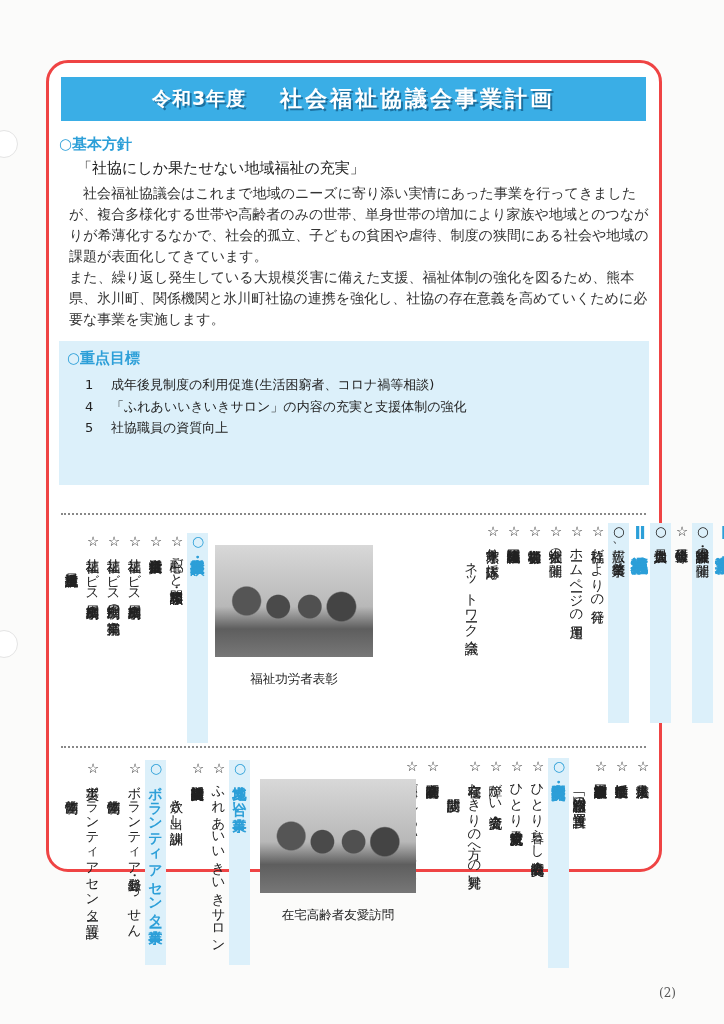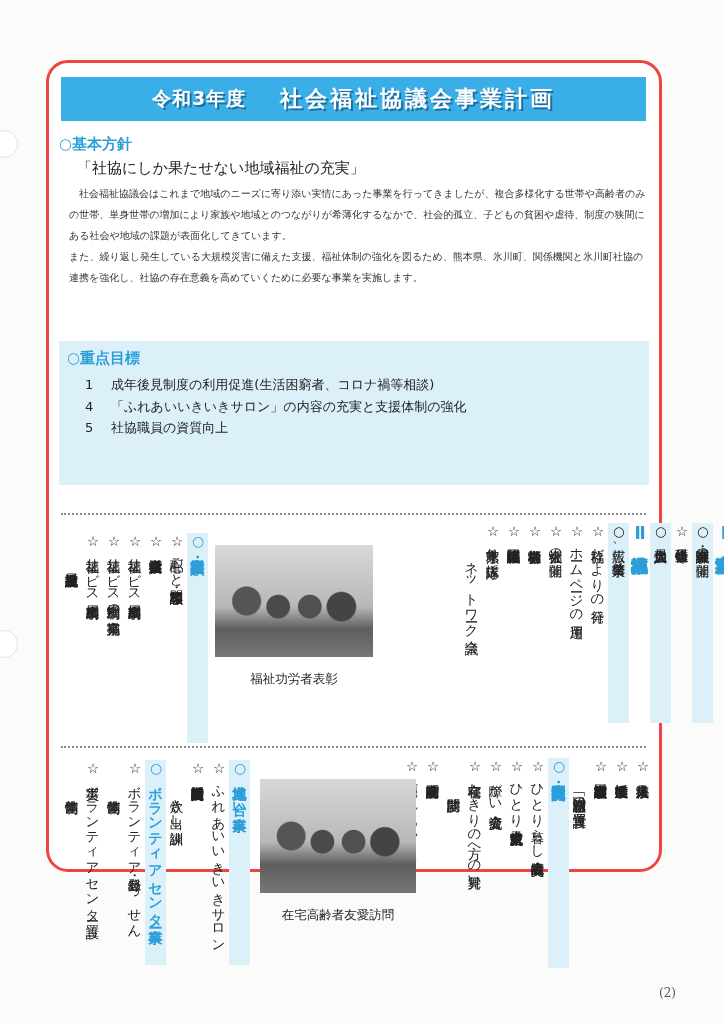--- a/index.html
+++ b/index.html
@@ -13,21 +13,21 @@
     border:3px solid #ef4444; border-radius:22px; background:#fff; box-sizing:border-box;
   }
   .title-bar {
     position:absolute; left:12px; top:14px; width:585px; height:44px;
     background:#3aaee6; display:flex; align-items:center; justify-content:center;
   }
   .title-year { font-size:19px; font-weight:bold; color:#fff; letter-spacing:1px; text-shadow:2px 2px 0 #1c6f9e; margin-right:34px; }
   .title-main { font-size:22px; font-weight:bold; color:#fff; letter-spacing:3px; text-shadow:2px 2px 0 #1c6f9e; }
   .sec-head { position:absolute; color:#2c9fd8; font-size:15px; font-weight:bold; }
   .slogan { position:absolute; left:20px; top:96px; font-size:15px; color:#222;margin-left:8px; }
-  .para { position:absolute; left:20px; top:120px; width:580px; font-size:10px; line-height:21px; color:#333; }
+  .para { position:absolute; left:20px; top:120px; width:580px; font-size:14px; line-height:21px; color:#333; }
   .para p { margin:0; }
   .para .ind { text-indent:1em; }
   .goals {
     position:absolute; left:10px; top:278px; width:590px; height:144px; background:#dcf0fa;
   }
   .goals ol { list-style:none; margin:0; padding:0; position:absolute; left:26px; top:33px; }
   .goals li { font-size:13px; line-height:21.5px; color:#222; }
   .goals li span.n { display:inline-block; width:26px; }
   .dots { position:absolute; left:12px; width:585px; border-top:2px dotted #888; }
   .vgroup { position:absolute; writing-mode:vertical-rl; text-orientation:upright; font-size:13.5px; color:#222; line-height:21px; }

